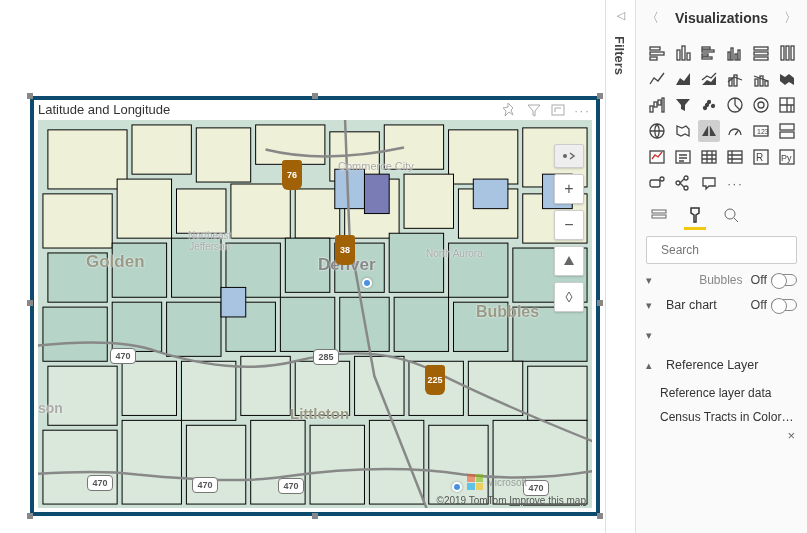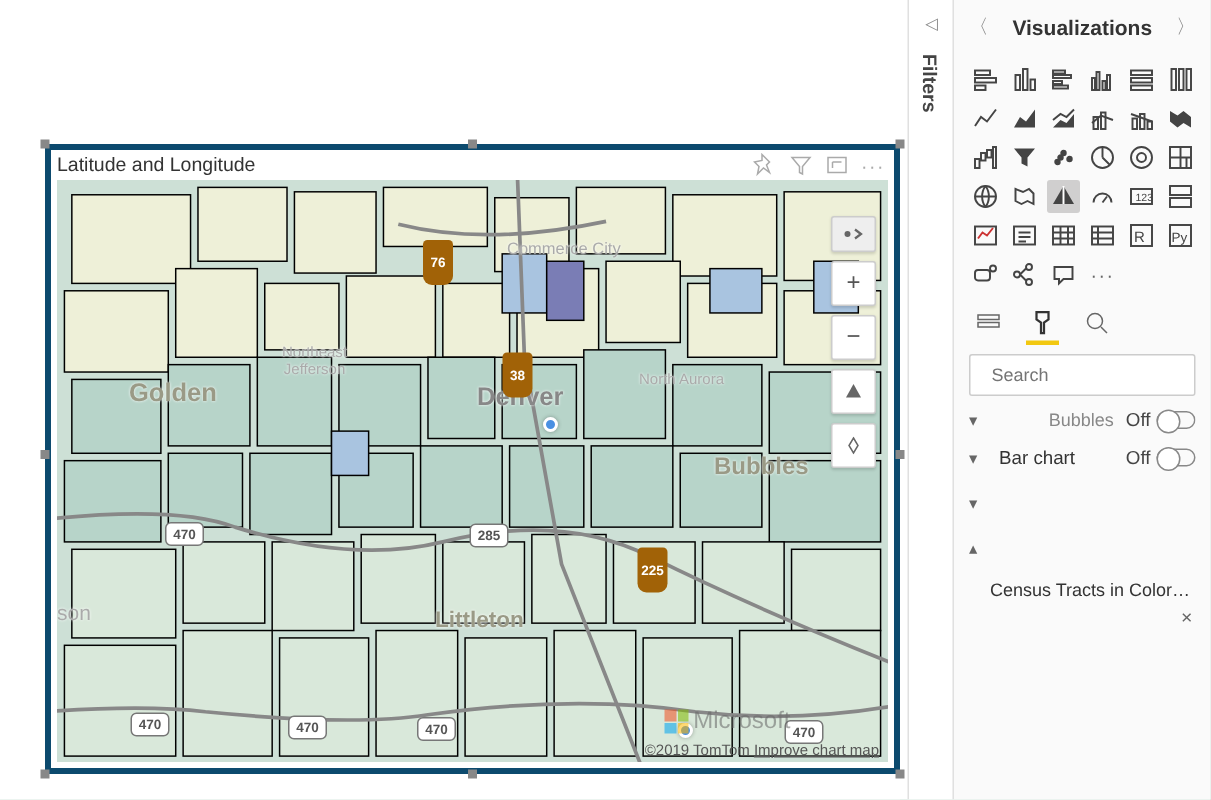--- a/index.html
+++ b/index.html
@@ -14,21 +14,21 @@
   .map-label { position: absolute; font-weight: 700; color: #999; text-shadow: 0 0 2px #fff; pointer-events: none; white-space: nowrap; }
   .road-shield { position: absolute; width: 26px; height: 16px; border: 1.5px solid #777; border-radius: 4px; background: #fff; font-size: 9px; color: #555; display: flex; align-items: center; justify-content: center; font-weight: 600; }
   .ishield { position: absolute; width: 20px; height: 30px; background:#a16207; border-radius:3px 3px 6px 6px; font-size:9px; color:#fff; display:flex;align-items:center;justify-content:center;font-weight:600; }
   .map-dot { position:absolute; width:10px; height:10px; border-radius:50%; background:#4a90e2; border:2px solid #fff; box-shadow:0 0 3px rgba(0,0,0,.3); }
   .credit { position:absolute; right:6px; bottom:2px; font-size:10px; color:#555; }
   .credit a { color:#555; text-decoration:underline; }
   .mslogo { position:absolute; right:65px; bottom:18px; display:flex; align-items:center; gap:3px; opacity:.55; }
   .mslogo-grid { width:16px; height:16px; display:grid; grid-template:repeat(2,1fr)/repeat(2,1fr); gap:1px; }
   .mslogo-grid span:nth-child(1){background:#f25022} .mslogo-grid span:nth-child(2){background:#7fba00}
   .mslogo-grid span:nth-child(3){background:#00a4ef} .mslogo-grid span:nth-child(4){background:#ffb900}
-  .mslogo-text { font-size:16px; color:#666; }
+  .mslogo-text { font-size:10px; color:#666; }
 
   
   .map-controls { position:absolute; right:8px; top:24px; width:30px; display:flex; flex-direction:column; gap:6px; }
   .map-btn { width:30px; height:30px; background:#fff; border:1px solid #ccc; border-radius:2px; box-shadow:0 1px 2px rgba(0,0,0,.15); display:flex; align-items:center; justify-content:center; font-size:16px; color:#555; cursor:pointer; }
   .map-btn.collapse { height:24px; background:#eee; }
   .map-btn.small svg { width:12px; height:12px; }
 
   
   .sel-handle { position:absolute; width:6px; height:6px; background:#888; }
   .sh-tl{left:27px;top:93px} .sh-tm{left:312px;top:93px} .sh-tr{left:597px;top:93px}
@@ -187,21 +187,21 @@
       </svg>
 
       <div class="map-label" style="left:280px;top:135px;font-size:17px;color:#888">Denver</div>
       <div class="map-label" style="left:48px;top:132px;font-size:17px;color:#9a9a86">Golden</div>
       <div class="map-label" style="left:438px;top:183px;font-size:16px;color:#9a9a86">Bubbles</div>
       <div class="map-label" style="left:252px;top:285px;font-size:15px;color:#9a9a86">Littleton</div>
       <div class="map-label" style="left:300px;top:40px;font-size:11px;color:#aaa;font-weight:400">Commerce City</div>
       <div class="map-label" style="left:388px;top:128px;font-size:10px;color:#aaa;font-weight:400">North Aurora</div>
       <div class="map-label" style="left:150px;top:110px;font-size:10px;color:#aaa;font-weight:400;white-space:pre-line;text-align:center">Northeast
 Jefferson</div>
-      <div class="map-label" style="left:0px;top:280px;font-size:14px;color:#aaa;font-weight:400">son</div>
+      <div class="map-label" style="left:0px;top:280px;font-size:14px;color:#aaa;font-weight:700">son</div>
 
       <div class="ishield" style="left:244px;top:40px">76</div>
       <div class="ishield" style="left:297px;top:115px">38</div>
       <div class="ishield" style="left:387px;top:245px">225</div>
 
       <div class="road-shield" style="left:72px;top:228px">470</div>
       <div class="road-shield" style="left:275px;top:229px">285</div>
       <div class="road-shield" style="left:49px;top:355px">470</div>
       <div class="road-shield" style="left:154px;top:357px">470</div>
       <div class="road-shield" style="left:240px;top:358px">470</div>
@@ -234,21 +234,21 @@
       <div class="mslogo">
         <div class="mslogo-grid">
             <span></span>
             <span></span>
             <span></span>
             <span></span>
           </div>
         <span class="mslogo-text">Microsoft</span>
       </div>
       <div class="credit">
-        <span>©2019 TomTom </span><a href="#">Improve chart map</a>
+        <span>©2019 TomTom </span><a href="#">Improve this map</a>
       </div>
     </div>
   </div>
 
   <div class="sel-handle sh-tl"></div>
   <div class="sel-handle sh-tm"></div>
   <div class="sel-handle sh-tr"></div>
   <div class="sel-handle sh-ml"></div>
   <div class="sel-handle sh-mr"></div>
   <div class="sel-handle sh-bl"></div>
@@ -534,20 +534,22 @@
           <span class="toggle"></span>
         </span>
     </div>
 
     <div class="frow">
       <span class="chev">▾</span>
     </div>
 
     <div class="frow">
       <span class="chev">▴</span>
+      <span class="flabel">Reference Layer</span>
     </div>
     <div class="sublist">
+      <div class="subitem">Reference layer data</div>
       <div class="subitem">Census Tracts in Colorado...</div>
       <div class="clear-x">×</div>
     </div>
   </div>
 
 </div>
 
 </body></html>

